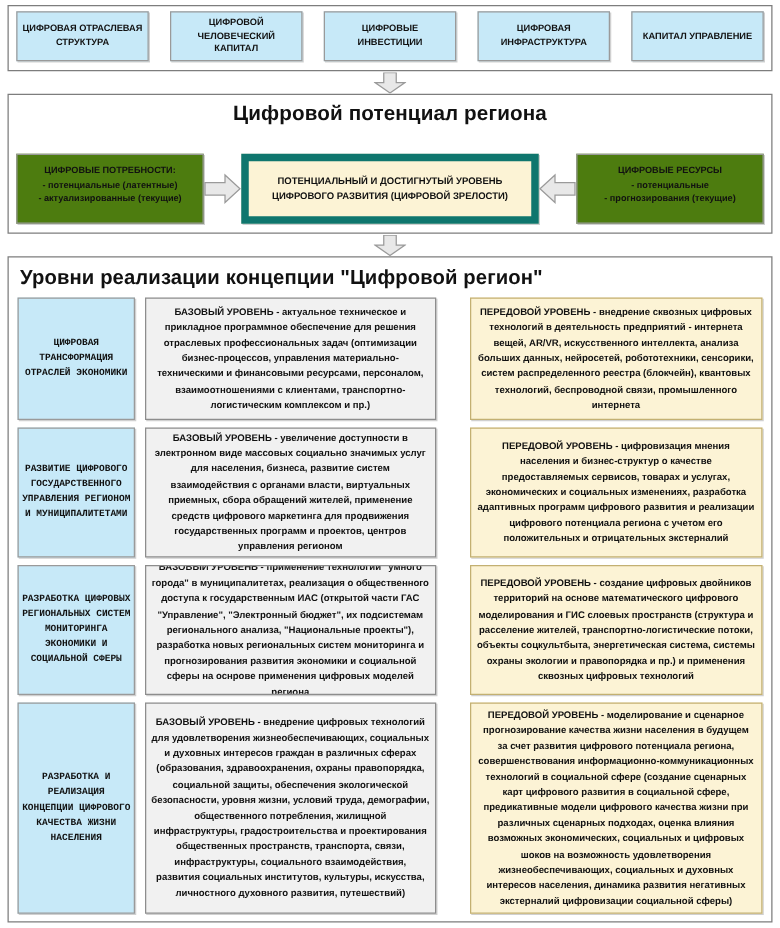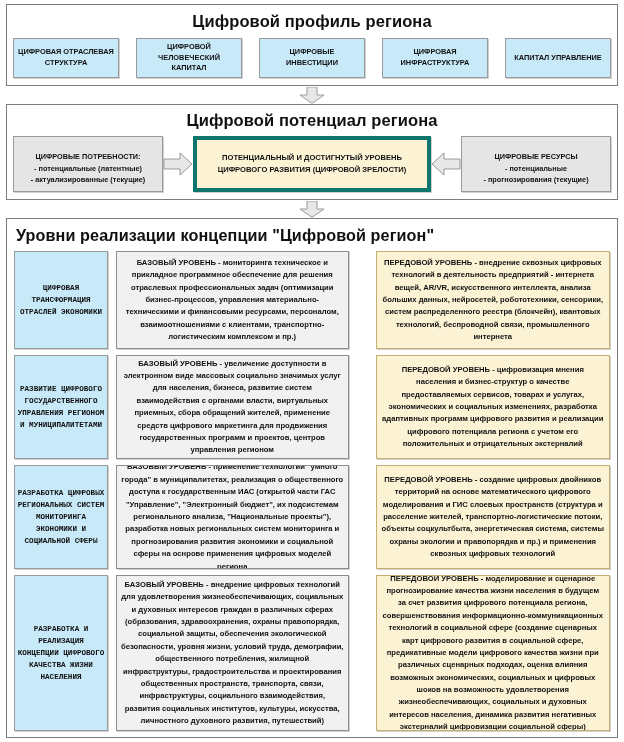--- a/index.html
+++ b/index.html
@@ -83,51 +83,51 @@
     height: 17px;
     display: block;
   }
 
   
   .sec2 {
     padding: 4px 6px 7px 6px;
   }
   .sec2 .panel-title {
     font-size: 16.5px;
-    margin: 2px 0 6px 0;
+    margin: 2px 0 22px 0;
   }
   .sec2-row {
     display: flex;
     align-items: center;
     gap: 0;
   }
   .side-box {
     width: 150px;
     flex: none;
-    background: #e5e5e5;
+    background: #4d7c0f;
     border: 1px solid #9a9a9a;
     box-shadow: 1px 1px 0 rgba(120,120,120,.35);
     font-size: 7.3px;
     line-height: 1.55;
     text-align: center;
     padding: 6px 4px;
     box-sizing: border-box;
     min-height: 56px;
     display: flex;
     flex-direction: column;
-    justify-content: flex-end;
+    justify-content: flex-start;
     color: #111;
   }
   .side-box .hdr { font-weight: bold; }
   .side-box .ln  { font-weight: bold; }
 
   .center-box {
     flex: 1 1 auto;
     background: #fcf3d5;
-    border: 4px solid #0f766e;
+    border: 6px solid #0f766e;
     box-shadow: 1px 1px 0 rgba(120,120,120,.35);
     font-size: 7.6px;
     font-weight: bold;
     line-height: 1.6;
     text-align: center;
     padding: 8px 6px;
     box-sizing: border-box;
     min-height: 56px;
     display: flex;
     align-items: center;
@@ -214,21 +214,20 @@
   }
   .cell .txt { display: block; }
   .lead { font-weight: bold; }
 </style>
 </head>
 <body>
 
 <div class="page">
 
   <div class="panel sec1">
-    <div class="panel-title">Цифровой профиль региона</div>
     <div class="sec1-row">
       <div class="chip">ЦИФРОВАЯ ОТРАСЛЕВАЯ СТРУКТУРА</div>
       <div class="chip">ЦИФРОВОЙ ЧЕЛОВЕЧЕСКИЙ КАПИТАЛ</div>
       <div class="chip">ЦИФРОВЫЕ ИНВЕСТИЦИИ</div>
       <div class="chip">ЦИФРОВАЯ ИНФРАСТРУКТУРА</div>
       <div class="chip">КАПИТАЛ УПРАВЛЕНИЕ</div>
     </div>
   </div>
 
   <div class="arrow-wrap">
@@ -272,21 +271,21 @@
   </div>
 
   <div class="panel sec3">
     <div class="panel-title">Уровни реализации концепции "Цифровой регион"</div>
 
     <div class="grid">
 
       <div class="grow r1">
         <div class="cell dir">ЦИФРОВАЯ ТРАНСФОРМАЦИЯ ОТРАСЛЕЙ ЭКОНОМИКИ</div>
         <div class="cell base">
-          <span class="txt"><span class="lead">БАЗОВЫЙ УРОВЕНЬ</span><span> - мониторинга техническое и прикладное программное обеспечение для решения отраслевых профессиональных задач (оптимизации бизнес-процессов, управления материально-техническими и финансовыми ресурсами, персоналом, взаимоотношениями с клиентами, транспортно-логистическим комплексом и пр.)</span></span>
+          <span class="txt"><span class="lead">БАЗОВЫЙ УРОВЕНЬ</span><span> - актуальное техническое и прикладное программное обеспечение для решения отраслевых профессиональных задач (оптимизации бизнес-процессов, управления материально-техническими и финансовыми ресурсами, персоналом, взаимоотношениями с клиентами, транспортно-логистическим комплексом и пр.)</span></span>
         </div>
         <div class="cell adv">
           <span class="txt"><span class="lead">ПЕРЕДОВОЙ УРОВЕНЬ</span><span> - внедрение сквозных цифровых технологий в деятельность предприятий - интернета вещей, AR/VR, искусственного интеллекта, анализа больших данных, нейросетей, робототехники, сенсорики, систем распределенного реестра (блокчейн), квантовых технологий, беспроводной связи, промышленного интернета</span></span>
         </div>
       </div>
 
       <div class="grow r2">
         <div class="cell dir">РАЗВИТИЕ ЦИФРОВОГО ГОСУДАРСТВЕННОГО УПРАВЛЕНИЯ РЕГИОНОМ И МУНИЦИПАЛИТЕТАМИ</div>
         <div class="cell base">
           <span class="txt"><span class="lead">БАЗОВЫЙ УРОВЕНЬ</span><span> - увеличение доступности в электронном виде массовых социально значимых услуг для населения, бизнеса, развитие систем взаимодействия с органами власти, виртуальных приемных, сбора обращений жителей, применение средств цифрового маркетинга для продвижения государственных программ и проектов, центров управления регионом</span></span>

